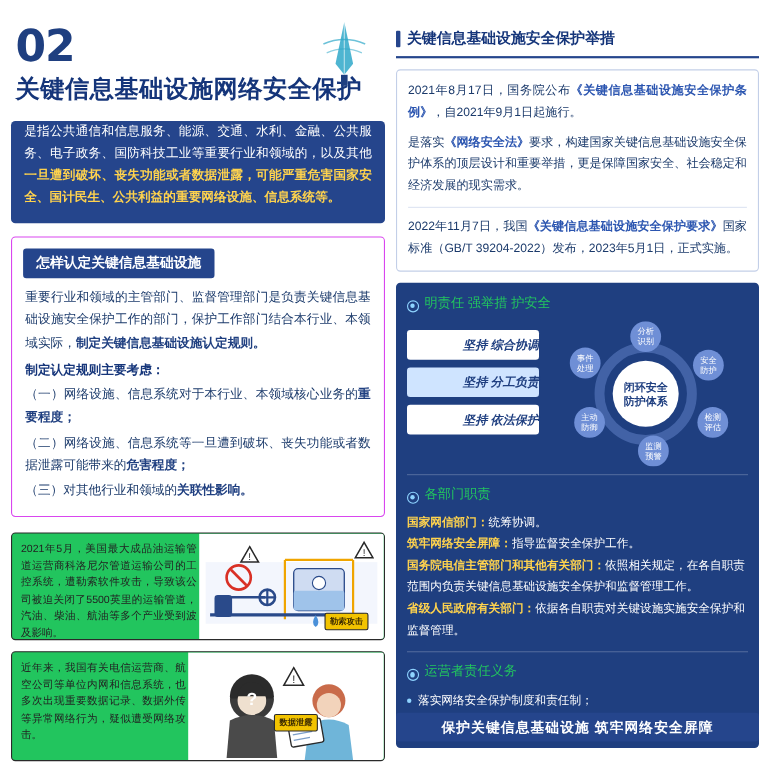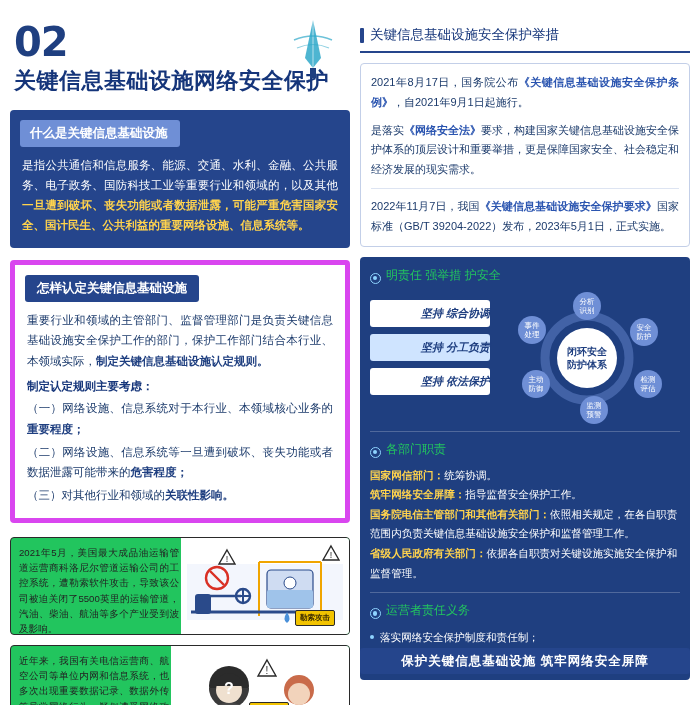--- a/index.html
+++ b/index.html
@@ -40,21 +40,21 @@
     font-size: 12.5px; font-weight: 700; padding: 5px 12px 5px 10px;
     border-radius: 3px; margin: 10px 0 8px 10px;
   }
   .blue-card .body {
     color: #ffffff; font-size: 11.5px; line-height: 1.75;
     padding: 0 12px; text-align: justify;
   }
   .blue-card .body b { color: #ffd34d; font-weight: 700; }
 
   .white-card {
-    background: #ffffff; border: 5px solid #d946ef; border-radius: 4px;
+    background: #ffffff; border: 1px solid #d946ef; border-radius: 4px;
     margin-top: 12px; padding: 0 0 12px 0;
   }
   .white-card .hd {
     display: inline-block; background: #25458c; color: #ffffff;
     font-size: 12.5px; font-weight: 700; padding: 5px 12px;
     border-radius: 3px; margin: 10px 0 8px 10px;
   }
   .white-card .body {
     color: #1b3a6b; font-size: 11.5px; line-height: 1.8;
     padding: 0 12px; text-align: justify;
@@ -75,21 +75,21 @@
     font-size: 9.6px; line-height: 1.6; color: #222; text-align: justify;
   }
   .ill-text-2 { width: 150px; }
 
   
   .right-col {
     position: absolute; left: 360px; top: 26px; width: 330px;
   }
   .rt-title {
     display: flex; align-items: center; gap: 6px;
-    font-size: 13.5px; font-weight: 400; color: #15357a;
+    font-size: 13.5px; font-weight: 700; color: #15357a;
     padding-bottom: 7px; border-bottom: 2px solid #25458c;
   }
   .rt-title .bar { width: 4px; height: 15px; background: #25458c; border-radius:1px; }
 
   .quote-box {
     border: 1px solid #c3cfe8; border-radius: 4px;
     margin-top: 10px; padding: 9px 10px;
     font-size: 11px; line-height: 1.8; color: #1b3a6b; text-align: justify;
   }
   .quote-box .p { margin-bottom: 8px; }
@@ -158,21 +158,20 @@
       <path d="M25 2 L25 50" stroke="#ffffff" stroke-width="1" opacity="0.6"></path>
       <path d="M6 22 q19 -8 38 0" stroke="#2fa8c9" stroke-width="1.4" fill="none" opacity="0.7"></path>
       <path d="M9 30 q16 -7 32 0" stroke="#2fa8c9" stroke-width="1.2" fill="none" opacity="0.55"></path>
       <rect x="22" y="50" width="6" height="10" fill="#1f3f80"></rect>
     </svg>
 
     <div class="big-num">02</div>
     <div class="main-title">关键信息基础设施网络安全保护</div>
 
     <div class="blue-card">
-      <div class="hd">什么是关键信息基础设施</div>
       <div class="body">
         <span>是指公共通信和信息服务、能源、交通、水利、金融、公共服务、电子政务、国防科技工业等重要行业和领域的，以及其他</span><b>一旦遭到破坏、丧失功能或者数据泄露，可能严重危害国家安全、国计民生、公共利益的重要网络设施、信息系统等。</b>
       </div>
     </div>
 
     <div class="white-card">
       <div class="hd">怎样认定关键信息基础设施</div>
       <div class="body">
         <span>重要行业和领域的主管部门、监督管理部门是负责关键信息基础设施安全保护工作的部门，保护工作部门结合本行业、本领域实际，</span><b>制定关键信息基础设施认定规则。</b>
         <span class="rule-title">制定认定规则主要考虑：</span>

